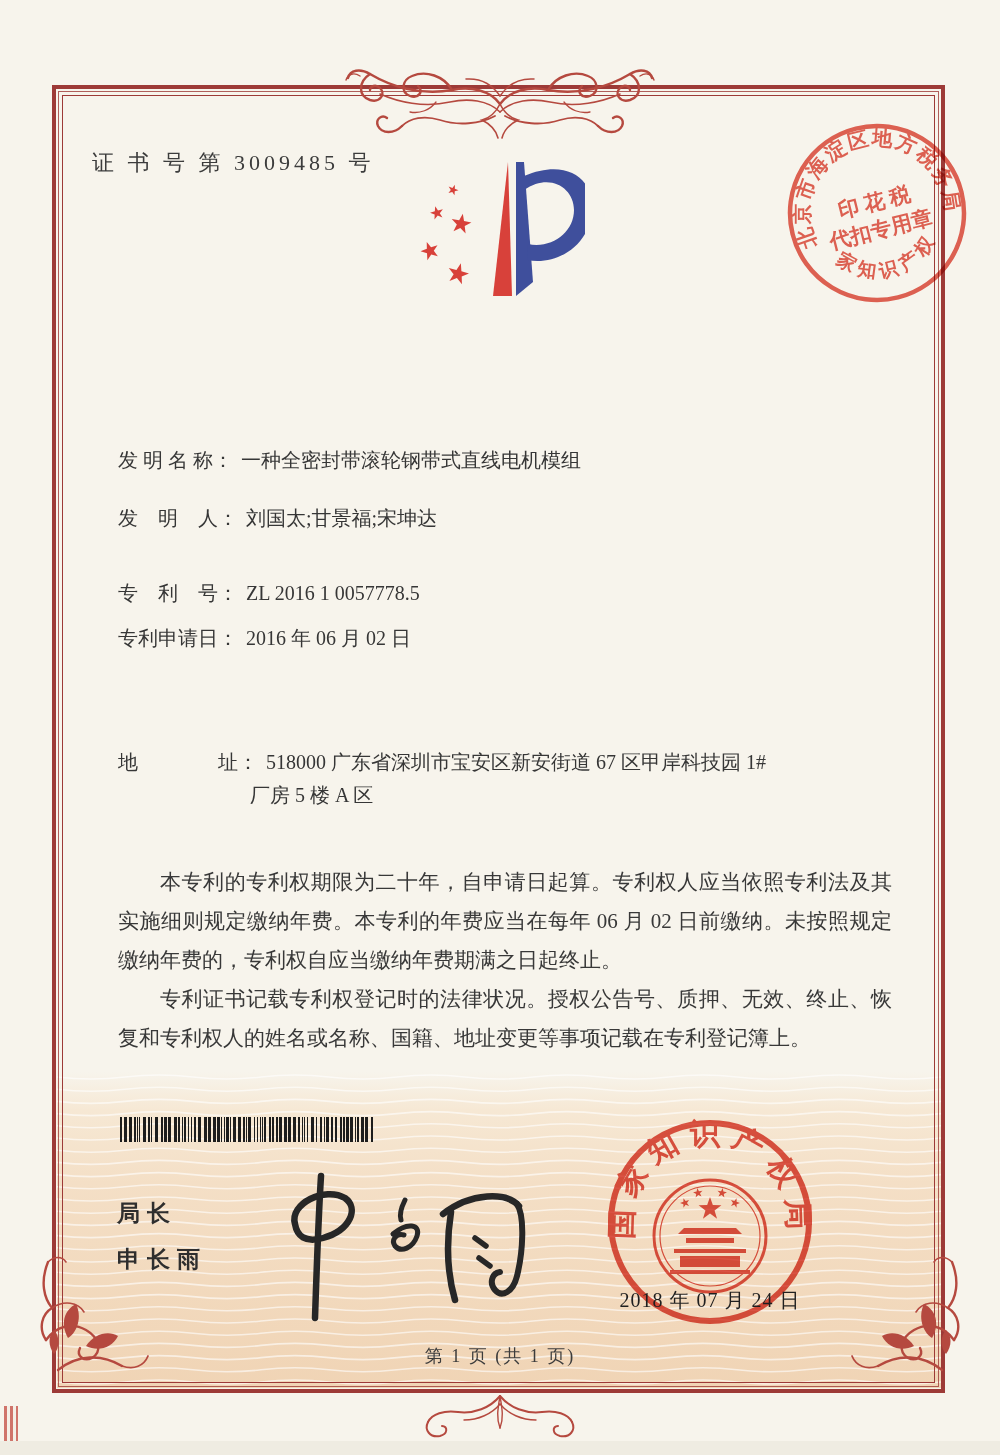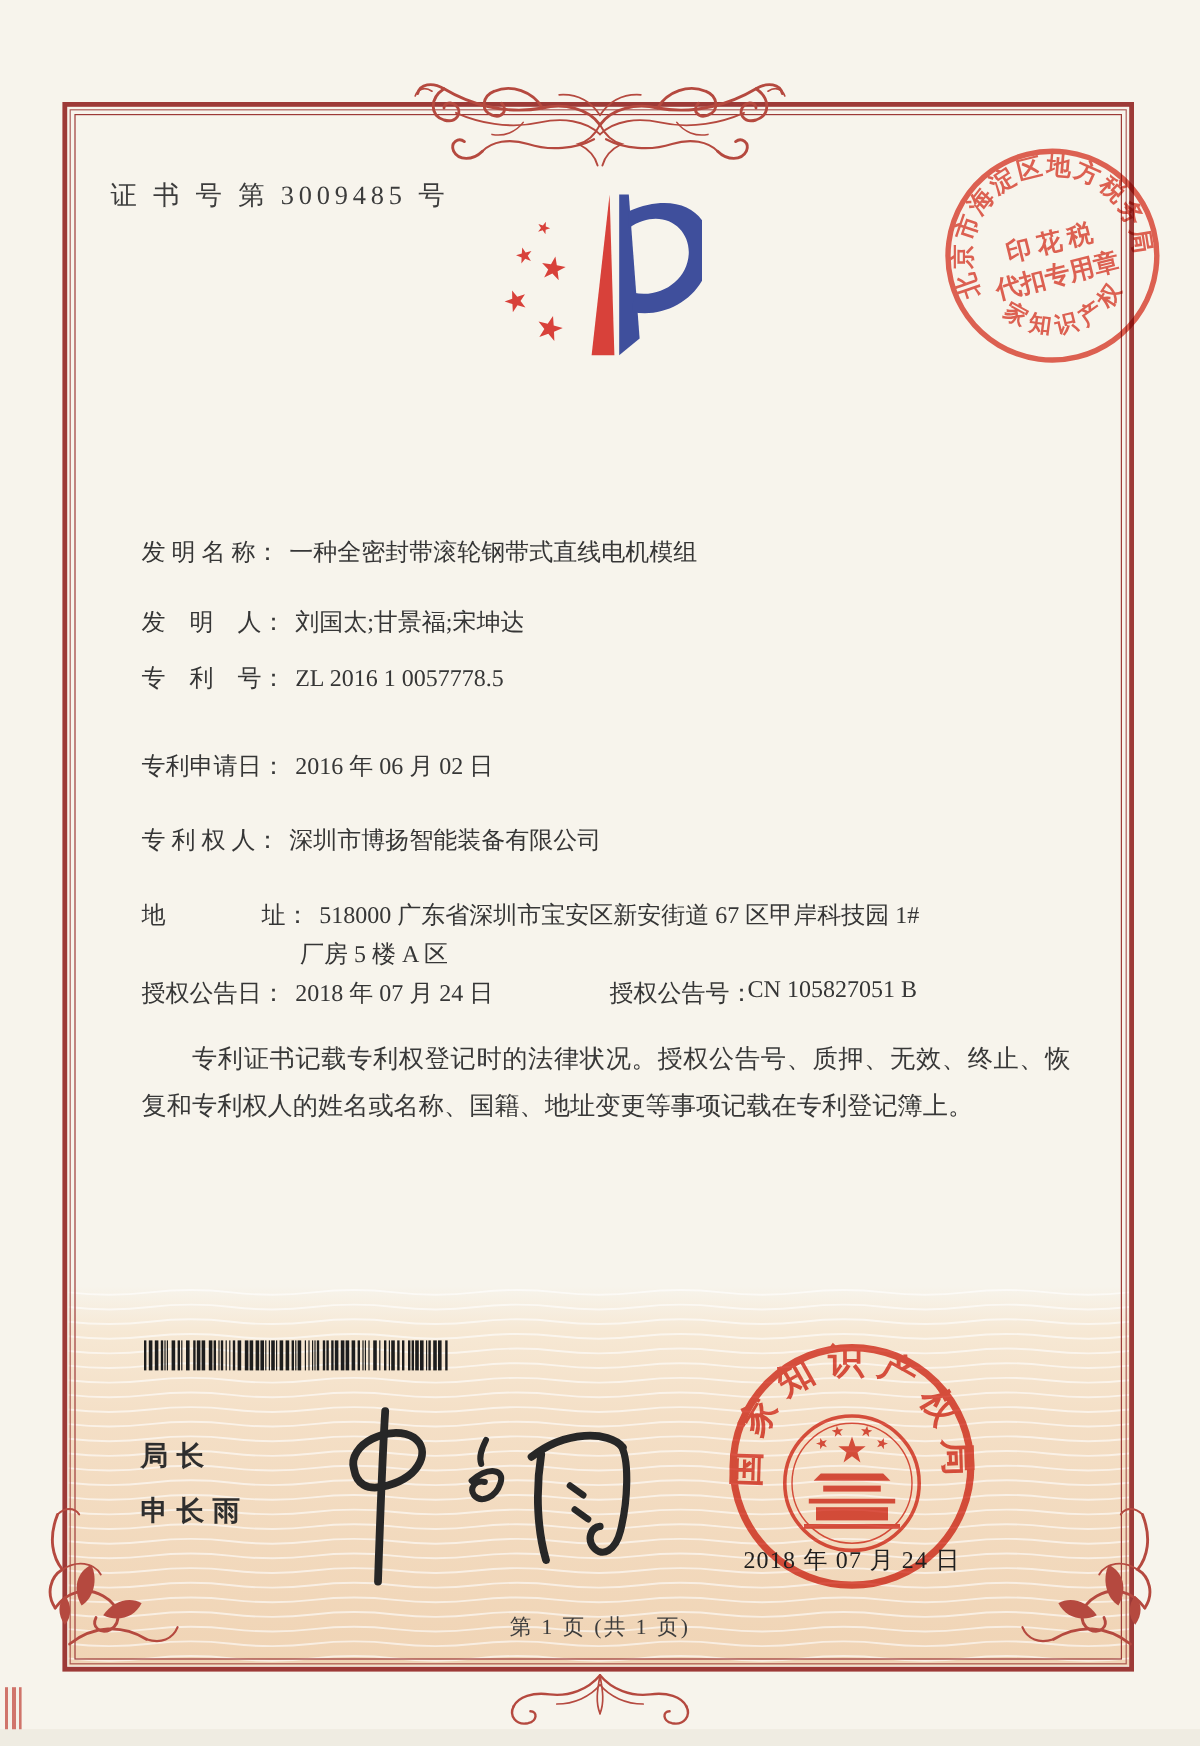--- a/index.html
+++ b/index.html
@@ -189,42 +189,35 @@
     </g>
   </svg>
 
 
   <div class="row" style="top:447px">
     <span class="lbl">发 明 名 称：</span><span class="val">一种全密封带滚轮钢带式直线电机模组</span>
   </div>
   <div class="row" style="top:505px">
     <span class="lbl">发　明　人：</span><span class="val">刘国太;甘景福;宋坤达</span>
   </div>
-  <div class="row" style="top:552px">
+  <div class="row" style="top:580px">
     <span class="lbl">专　利　号：</span><span class="val">ZL 2016 1 0057778.5</span>
   </div>
   <div class="row" style="top:625px">
     <span class="lbl">专利申请日：</span><span class="val">2016 年 06 月 02 日</span>
   </div>
-  <div class="row" style="top:687px">
-    <span class="lbl">专 利 权 人：</span><span class="val">深圳市博扬智能装备有限公司</span>
-  </div>
   <div class="row" style="top:749px">
     <span class="lbl">地　　　　址：</span><span class="val">518000 广东省深圳市宝安区新安街道 67 区甲岸科技园 1#</span>
   </div>
   <div class="row" style="top:782px;left:250px">
     <span>厂房 5 楼 A 区</span>
   </div>
-  <div class="row" style="top:814px">
-    <span>授权公告日：</span><span class="val">2018 年 07 月 24 日</span>
-    <span style="position:absolute;left:390px">授权公告号：</span>
-    <span style="position:absolute;left:505px">CN 105827051 B</span>
-  </div>
 
   <div class="paras">
+    <p>本专利的专利权期限为二十年，自申请日起算。专利权人应当依照专利法及其实施细则规定缴纳年费。本专利的年费应当在每年 06 月 02 日前缴纳。未按照规定缴纳年费的，专利权自应当缴纳年费期满之日起终止。</p>
     <p>专利证书记载专利权登记时的法律状况。授权公告号、质押、无效、终止、恢复和专利权人的姓名或名称、国籍、地址变更等事项记载在专利登记簿上。</p>
   </div>
 
   <div class="abs barcode" id="barcode">
       <div class="b" style="width: 2px;"></div>
       <div class="g" style="width: 2px;"></div>
       <div class="b" style="width: 3px;"></div>
       <div class="g" style="width: 2px;"></div>
       <div class="b" style="width: 3px;"></div>
       <div class="g" style="width: 2px;"></div>

